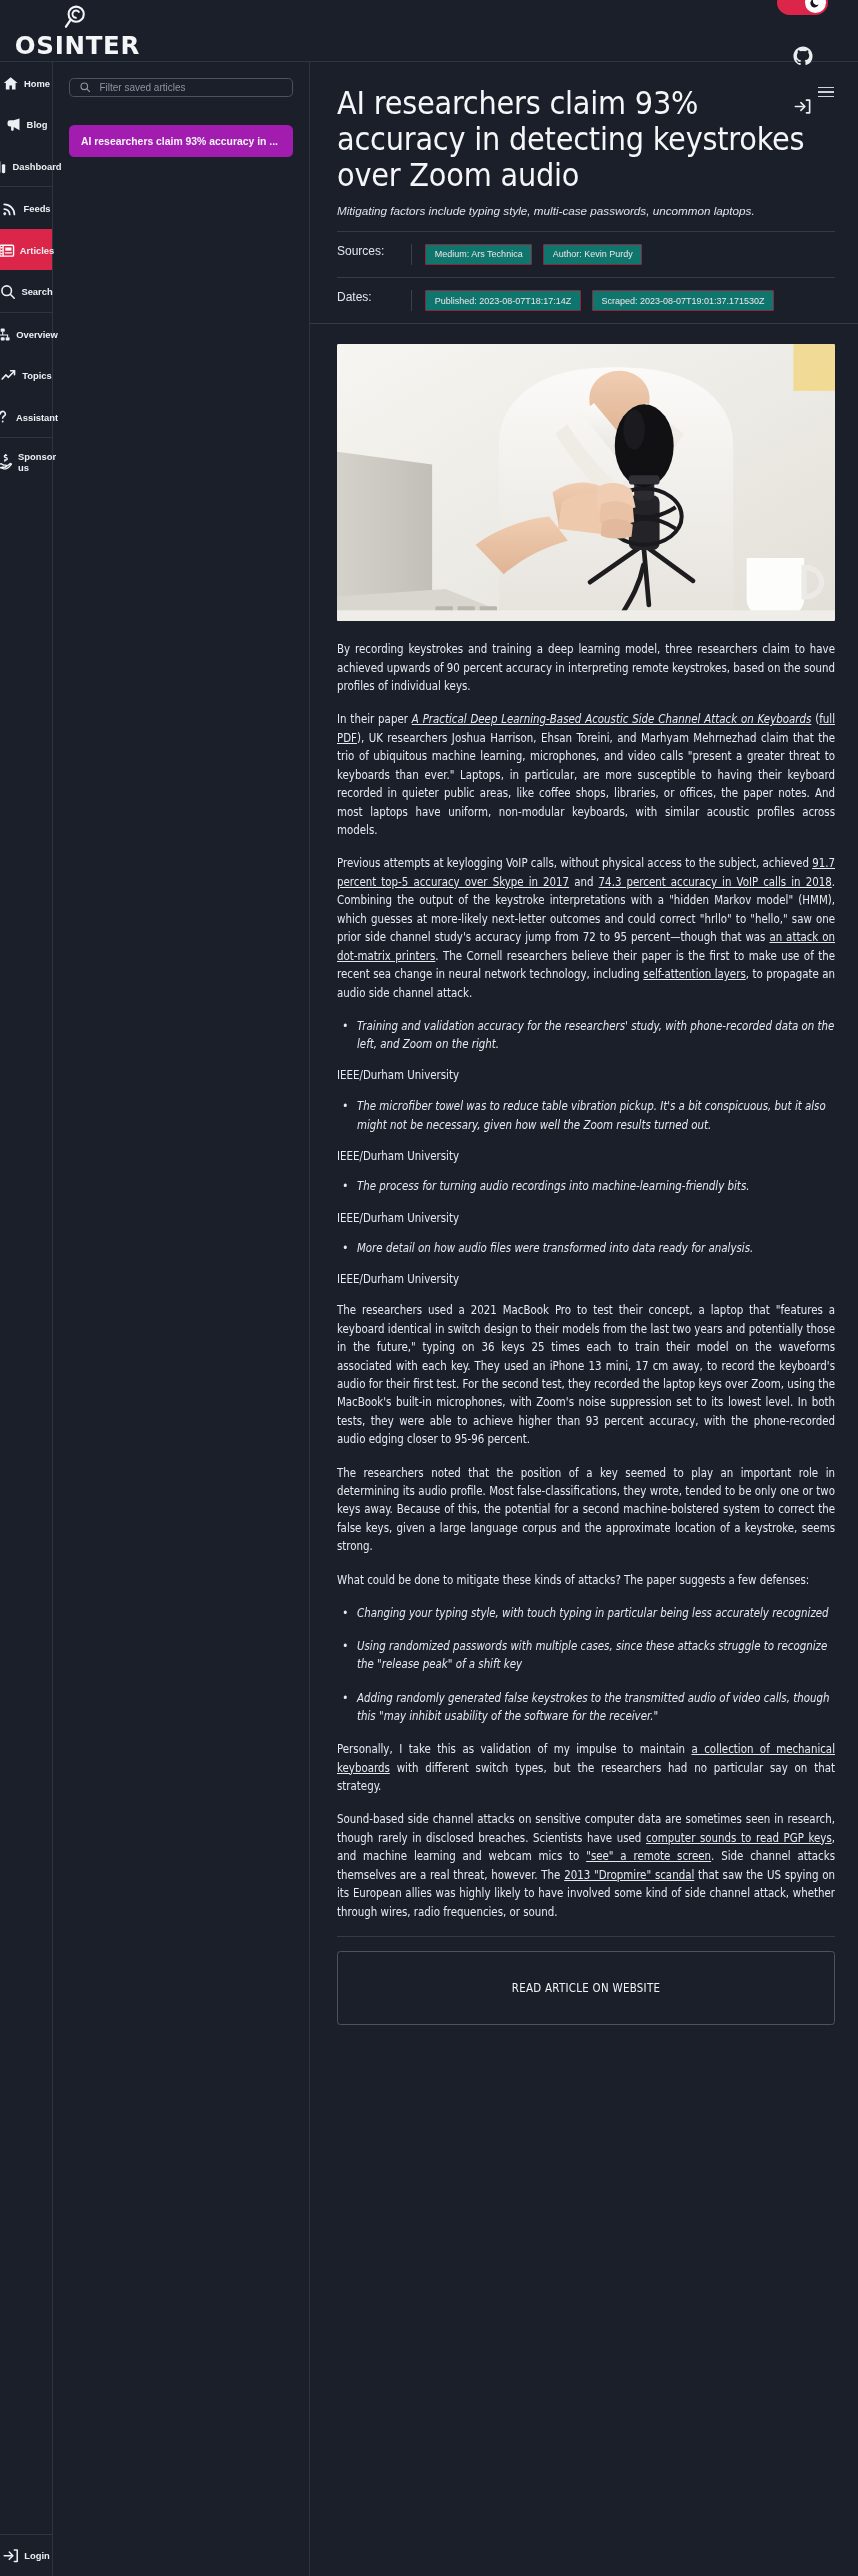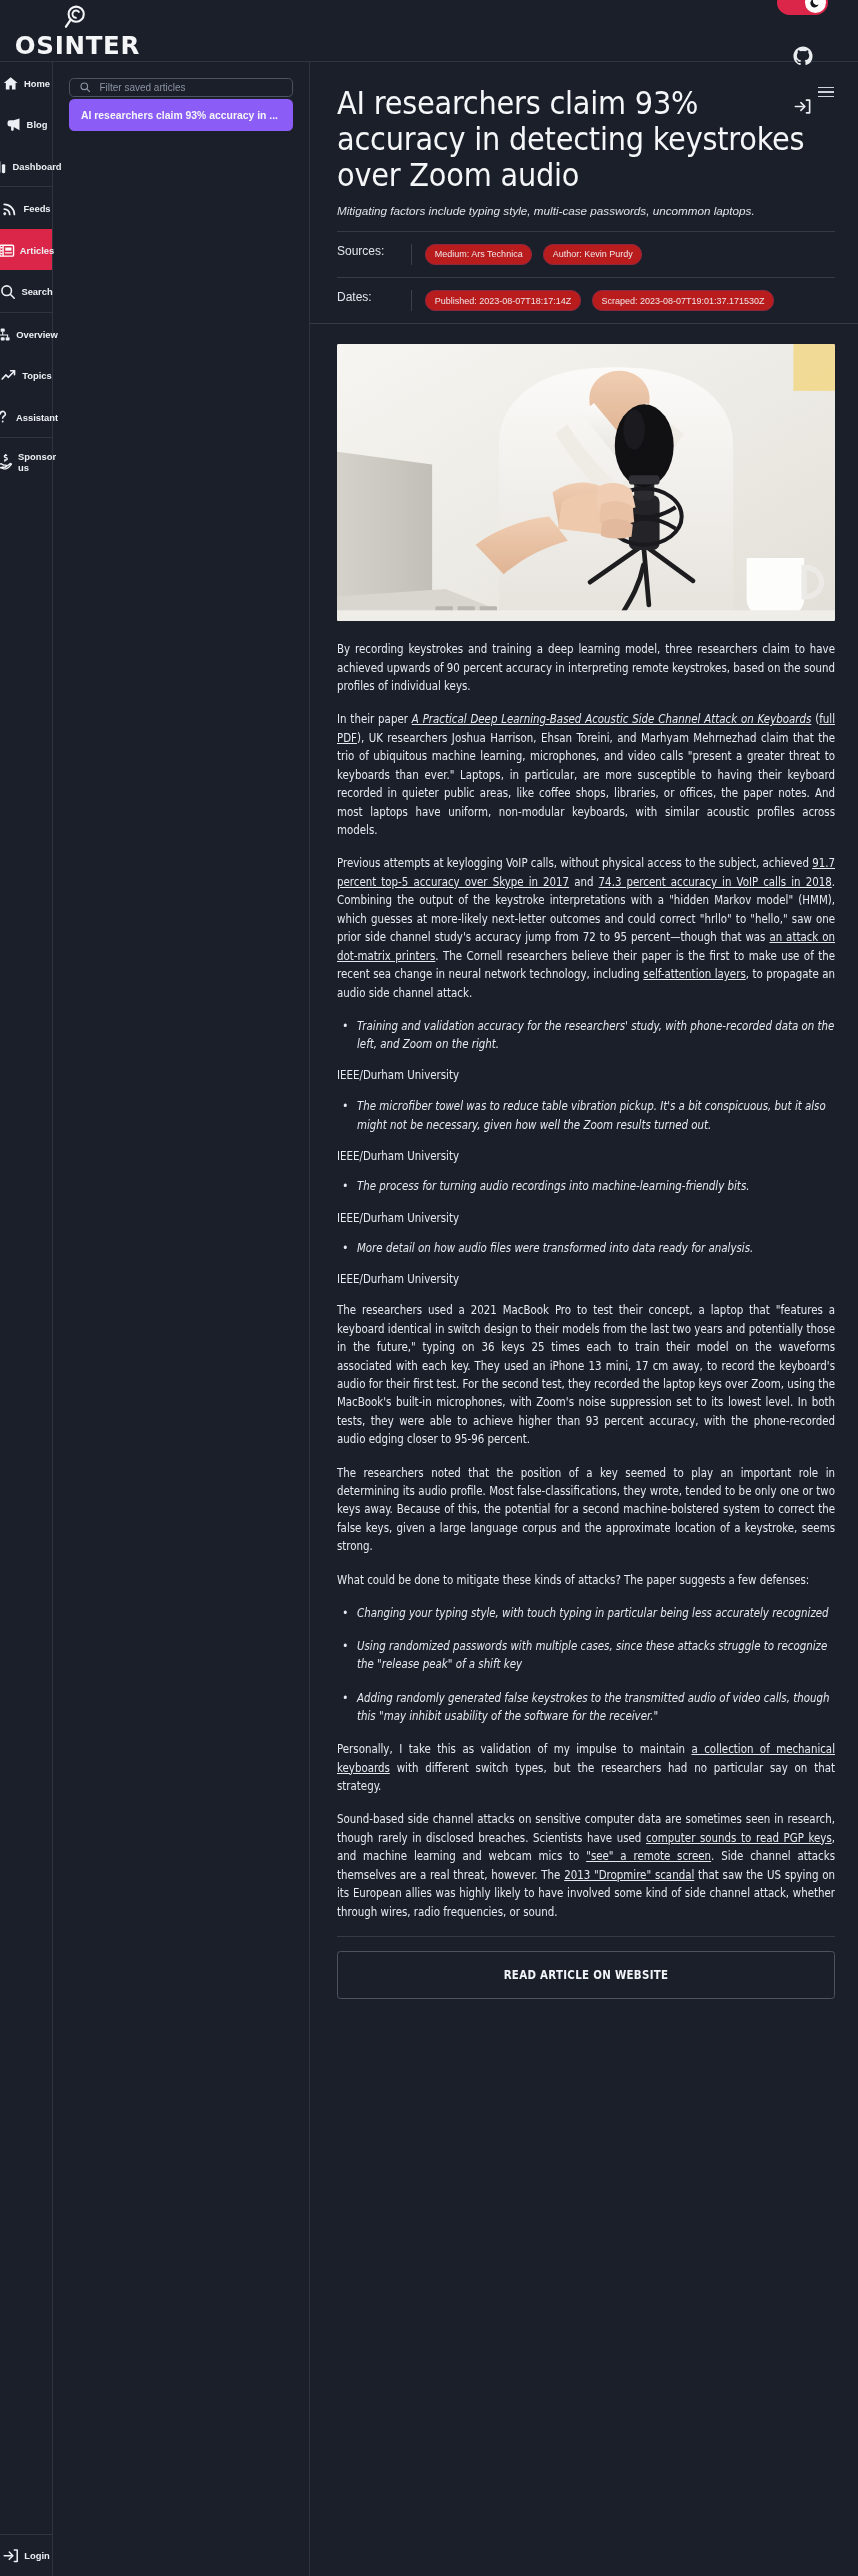--- a/index.html
+++ b/index.html
@@ -104,22 +104,22 @@
     border-radius: 4.7px;
     padding: 0 9.4px;
     background: transparent;
   }
   .filter-box input {
     flex: 1; background: transparent; border: 0; outline: none;
     color: #e9ecef; font-size: 10px; font-family: "Liberation Sans", sans-serif;
   }
   .filter-box input::placeholder { color: #8b93a1; }
   .list-item {
-    margin-top: 2px;
-    background: #8b5cf6;
+    margin-top: 28px;
+    background: #a21caf;
     border-radius: 5.3px;
     padding: 10.7px 12px;
     font-size: 10.4px;
     font-weight: bold;
     color: #f4f6f8;
     cursor: pointer;
     white-space: nowrap;
     overflow: hidden;
   }
 
@@ -150,22 +150,22 @@
   .meta-sep { border-top: 0.7px solid #343a47; }
   .meta-row {
     display: flex; align-items: flex-start;
     padding: 12px 0 12px 0;
   }
   .meta-label { width: 74px; font-size: 12px; color: #e2e6ec; flex: 0 0 74px; }
   .meta-div { width: 0.7px; align-self: stretch; background: #3a404e; margin-right: 13.4px; }
   .chips { display: flex; gap: 10.7px; flex-wrap: wrap; }
   .chip {
     border: 0.7px solid #8c2740;
-    background: #b91c1c;
-    border-radius: 10px;
+    background: #0f766e;
+    border-radius: 1px;
     padding: 4.7px 8.7px;
     font-size: 9px;
     color: #f0e4e8;
     white-space: nowrap;
     cursor: pointer;
   }
 
   .article-body {
     border-top: 0.7px solid #343a47;
     padding: 20px 24px 40px 27px;
@@ -215,24 +215,24 @@
     font-size: 11.4px; color: #e6eaf0; margin: 0 0 14.7px 0;
   }
   .read-sep { border-top: 0.7px solid #343a47; margin: 10.7px 0 14.7px 0; }
   .read-btn {
     display: block; width: 100%;
     border: 0.7px solid #4b5260;
     border-radius: 3.3px;
     background: transparent;
     color: #f1f4f8;
     font-family: "DejaVu Sans Condensed", "Liberation Sans Narrow", "Liberation Sans", sans-serif;
-    font-weight: bold;
+    font-weight: normal;
     font-size: 11.4px;
     letter-spacing: 0.3px;
-    padding: 16px 0;
+    padding: 29px 0;
     cursor: pointer;
   }
 </style>
 </head>
 <body>
 
 <div class="topbar">
   <div class="logo-wrap">
     <span>
       <svg class="logo-mark" viewBox="0 0 44 44" fill="none">

